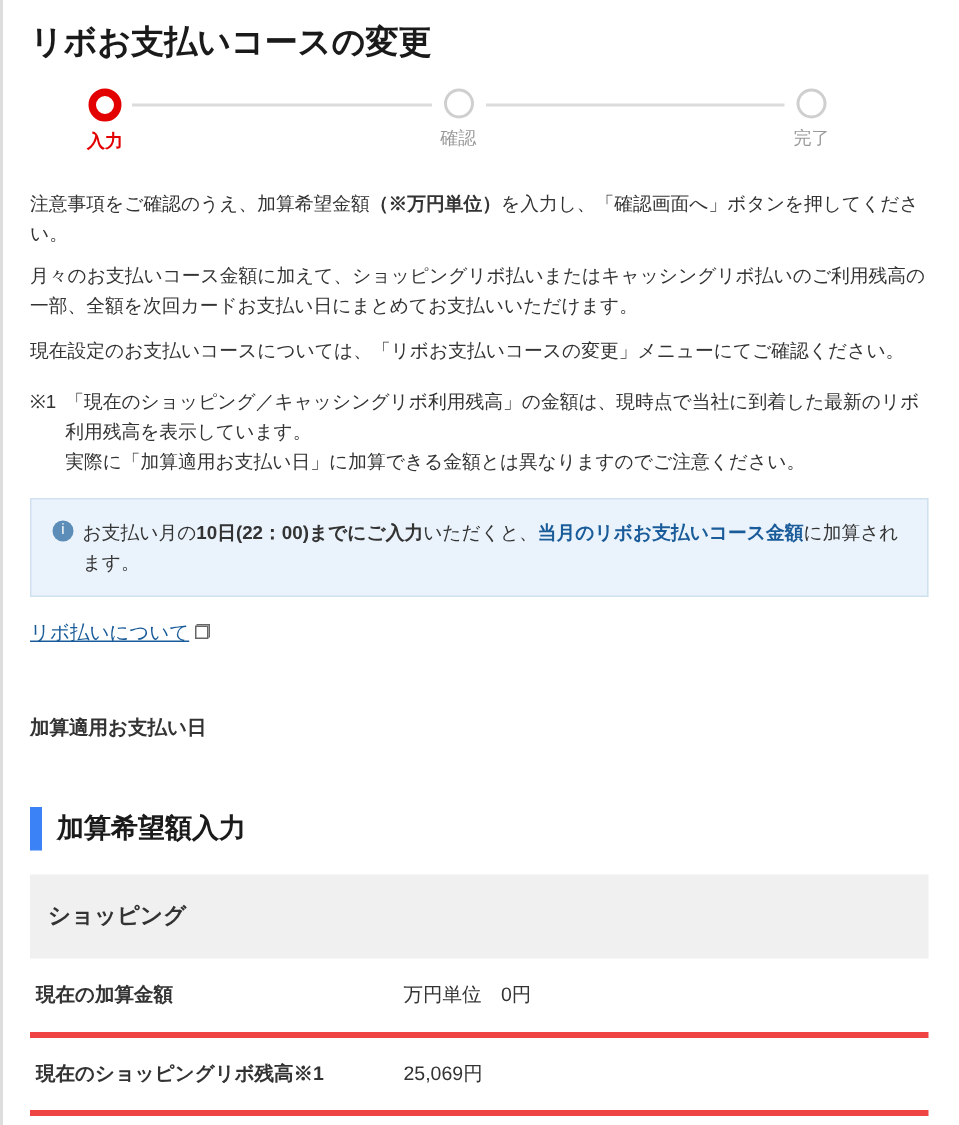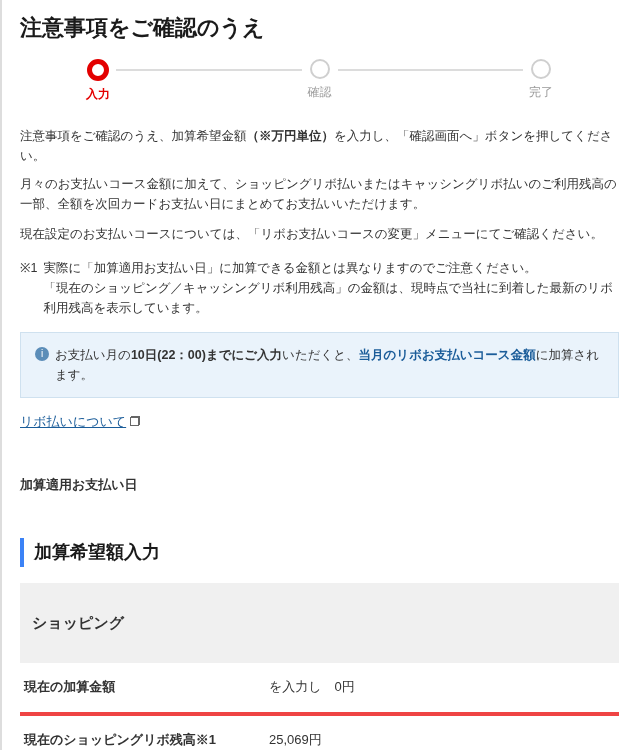--- a/index.html
+++ b/index.html
@@ -6,21 +6,21 @@
     body {
       font-family: "Hiragino Kaku Gothic ProN", "Meiryo", sans-serif;
       font-size: 13px;
       color: #333;
       background: #fff;
       width: 639px;
       line-height: 1.6;
     }
     .container { padding: 10px 20px 20px 18px; border-left: 2px solid #ddd; }
     .page-title { font-size: 22px; font-weight: bold; color: #1a1a1a; margin-bottom: 14px; }
-    .stepper { display: flex; justify-content: space-between; align-items: flex-start; position: relative; margin: 0 60px 22px 60px; }
+    .stepper { display: flex; justify-content: space-between; align-items: flex-start; position: relative; margin: 0 60px 22px 32px; }
     .stepper-line { position: absolute; top: 10px; left: 10px; right: 10px; height: 2px; background: #dcdcdc; z-index: 0; }
     .step { display: flex; flex-direction: column; align-items: center; z-index: 1; background: #fff; padding: 0 6px; }
     .step-circle { width: 20px; height: 20px; border-radius: 50%; background: #fff; border: 2px solid #cfcfcf; }
     .step-circle.active { border: 5px solid #e30000; width: 22px; height: 22px; }
     .step-label { font-size: 12px; margin-top: 4px; color: #999; }
     .step-label.active { color: #e30000; font-weight: bold; }
     .desc { font-size: 12.5px; color: #333; margin-bottom: 8px; }
     .desc strong { font-weight: bold; }
     .note-block { font-size: 12.5px; color: #333; margin-bottom: 14px; }
     .info-box { background: #eaf3fb; border: 1px solid #cfe1ef; padding: 12px 14px; margin: 14px 0; font-size: 12.5px; display: flex; align-items: flex-start; gap: 6px; }
@@ -28,32 +28,32 @@
     .info-box .highlight1 { color: #1a5c99; font-weight: bold; }
     .link-row { margin: 10px 0 30px 0; }
     .link { color: #1a5c99; text-decoration: underline; font-size: 13px; }
     .ext-icon { display: inline-block; width: 10px; height: 10px; margin-left: 4px; position: relative; }
     .ext-icon::before { content: ""; position: absolute; width: 7px; height: 7px; border: 1px solid #666; top: 0; right: 0; }
     .ext-icon::after { content: ""; position: absolute; width: 7px; height: 7px; border: 1px solid #666; bottom: 0; left: 0; background: #fff; }
     .kv-row { display: flex; padding: 12px 0; border-bottom: none; font-size: 13px; }
     .kv-label { width: 245px; font-weight: bold; color: #333; }
     .kv-value { flex: 1; }
     .kv-subnote { font-size: 11px; color: #888; margin-top: 2px; }
-    .section-heading { font-size: 18px; font-weight: bold; color: #1a1a1a; border-left: 4px solid #3b82f6; padding-left: 10px; margin: 30px 0 16px 0; }
-    .sub-heading { background: #f0f0f0; padding: 28px 12px; font-size: 15px; font-weight: bold; color: #333; margin-bottom: 0; }
+    .section-heading { font-size: 18px; font-weight: bold; color: #1a1a1a; border-left: 8px solid #3b82f6; padding-left: 10px; margin: 30px 0 16px 0; }
+    .sub-heading { background: #f0f0f0; padding: 16px 12px; font-size: 15px; font-weight: bold; color: #333; margin-bottom: 0; }
     .data-row { display: flex; padding: 14px 4px; border-bottom: 4px solid #ef4444; align-items: flex-start; position: relative; }
     .data-label-col { width: 245px; font-size: 13px; }
     .data-label-col.bold { font-weight: bold; }
     .data-value-col { flex: 1; font-size: 13px; }
   </style>
 </head>
 <body>
 
 <div class="container">
-  <h1 class="page-title">注意事項をご確認のうえ</h1>
+  <h1 class="page-title">リボお支払いコースの変更</h1>
 
   <div class="stepper">
     <div class="stepper-line"></div>
     <div class="step">
       <div class="step-circle active"></div>
       <div class="step-label active">入力</div>
     </div>
     <div class="step">
       <div class="step-circle"></div>
       <div class="step-label">確認</div>
@@ -67,22 +67,22 @@
   <p class="desc">
     <span>注意事項をご確認のうえ、加算希望金額</span><strong>（※万円単位）</strong><span>を入力し、「確認画面へ」ボタンを押してください。</span>
   </p>
   <p class="desc">月々のお支払いコース金額に加えて、ショッピングリボ払いまたはキャッシングリボ払いのご利用残高の一部、全額を次回カードお支払い日にまとめてお支払いいただけます。</p>
   <p class="desc" style="margin-top:10px;margin-bottom:14px;">現在設定のお支払いコースについては、「リボお支払いコースの変更」メニューにてご確認ください。</p>
 
   <div class="note-block">
     <div style="display:flex;gap:6px;">
       <div style="flex-shrink:0;">※1</div>
       <div>
+        <div>「現在のショッピング／キャッシングリボ利用残高」の金額は、現時点で当社に到着した最新のリボ利用残高を表示しています。</div>
         <div>実際に「加算適用お支払い日」に加算できる金額とは異なりますのでご注意ください。</div>
-        <div>「現在のショッピング／キャッシングリボ利用残高」の金額は、現時点で当社に到着した最新のリボ利用残高を表示しています。</div>
       </div>
     </div>
   </div>
 
   <div class="info-box">
     <span class="info-icon">i</span>
     <div>
       <div>
         <span>お支払い月の</span><strong>10日(22：00)までにご入力</strong><span>いただくと、</span><span class="highlight1">当月のリボお支払いコース金額</span><span>に加算されます。</span>
       </div>
@@ -96,21 +96,21 @@
   <div class="kv-row">
     <div class="kv-label">加算適用お支払い日</div>
   </div>
 
   <h2 class="section-heading">加算希望額入力</h2>
 
   <div class="sub-heading">ショッピング</div>
 
   <div class="data-row">
     <div class="data-label-col bold">現在の加算金額</div>
-    <div class="data-value-col">を入力し　0円</div>
+    <div class="data-value-col">万円単位　0円</div>
   </div>
 
   <div class="data-row">
     <div class="data-label-col bold">現在のショッピングリボ残高※1</div>
     <div class="data-value-col">25,069円</div>
   </div>
 
 </div>
 
 </body></html>

